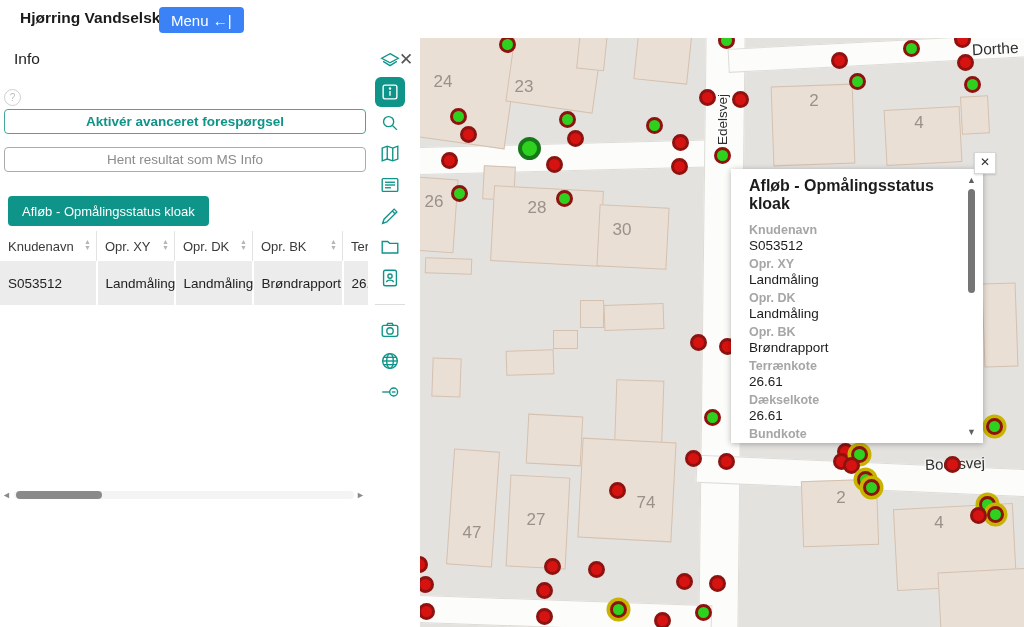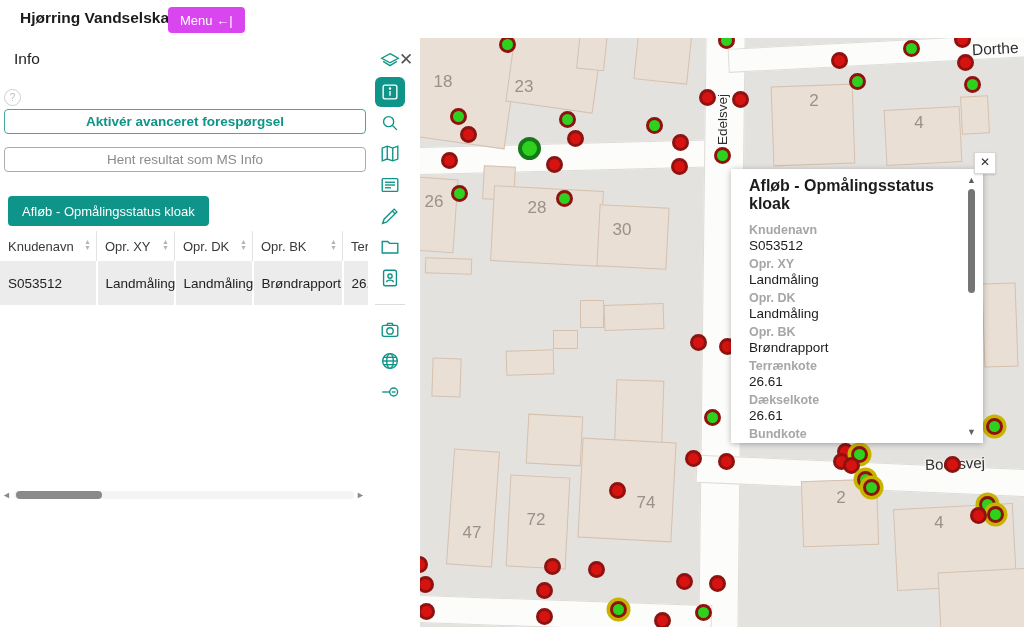--- a/index.html
+++ b/index.html
@@ -1,22 +1,22 @@
 <!DOCTYPE html>
 <html><head>
 <meta charset="utf-8">
 <style>
   html,body{margin:0;padding:0;background:#fff;font-family:"Liberation Sans","DejaVu Sans",sans-serif;}
   #stage{position:relative;width:1024px;height:627px;overflow:hidden;background:#fff;}
 
   
   #topbar{position:absolute;left:0;top:0;width:1024px;height:38px;background:#fff;border-bottom:1px solid #efefef;}
   #topbar .title{position:absolute;left:20px;top:9px;font-size:15.5px;font-weight:700;color:#1b1b1b;}
-  #menu-btn{position:absolute;left:168px;top:7px;height:26px;padding:0 12px;background:#d946ef;color:#fff;
-    border:none;border-radius:4px;font-size:13px;font-family:inherit;cursor:pointer;}
+  #menu-btn{position:absolute;left:159px;top:7px;height:26px;padding:0 12px;background:#3b82f6;color:#fff;
+    border:none;border-radius:4px;font-size:15px;font-family:inherit;cursor:pointer;}
 
   
   #panel{position:absolute;left:0;top:38px;width:420px;height:589px;background:#fff;}
   #panel .panel-title{position:absolute;left:14px;top:12px;font-size:15.5px;color:#222;}
   #panel-close{position:absolute;left:393px;top:10px;font-size:17px;color:#555;cursor:pointer;background:none;border:none;font-family:inherit;}
   #help-icon{position:absolute;left:4px;top:51px;width:15px;height:15px;border:1.4px solid #cfcfcf;border-radius:50%;
     color:#bdbdbd;font-size:10px;line-height:15px;text-align:center;}
   .pbtn{position:absolute;left:4px;width:362px;height:25px;border-radius:4px;background:#fff;font-family:inherit;
     font-size:13.5px;cursor:pointer;}
   #btn-advanced{top:71px;border:1px solid #45a89f;color:#0e9488;font-weight:bold;}
@@ -218,21 +218,21 @@
   </div>
 
   <div id="map">
     <div id="map-layers">
         <div class="street" style="left: -4px; top: 105px; width: 318px; height: 26px; transform: rotate(-1.5deg);"></div>
         <div class="street" style="left: 282px; top: -6px; width: 38px; height: 600px; transform: rotate(0.7deg);"></div>
         <div class="street" style="left: 308px; top: 3px; width: 300px; height: 22px; transform: rotate(-3deg);"></div>
         <div class="street" style="left: 276px; top: 424px; width: 335px; height: 26px; transform: rotate(2.5deg);"></div>
         <div class="street" style="left: -6px; top: 562px; width: 296px; height: 26px; transform: rotate(2deg);"></div>
         <div class="bld" style="left: -8px; top: -25px; width: 100px; height: 128px; transform: rotate(8deg);"></div>
-        <div class="bld-label" style="left: 23px; top: 44px;">18</div>
+        <div class="bld-label" style="left: 23px; top: 44px;">24</div>
         <div class="bld" style="left: 92px; top: -32px; width: 86px; height: 100px; transform: rotate(8deg);"></div>
         <div class="bld-label" style="left: 104px; top: 49px;">23</div>
         <div class="bld" style="left: 158px; top: -6px; width: 26px; height: 36px; transform: rotate(6deg);"></div>
         <div class="bld" style="left: 216px; top: -10px; width: 52px; height: 52px; transform: rotate(6deg);"></div>
         <div class="bld" style="left: -6px; top: 140px; width: 40px; height: 72px; transform: rotate(4deg);"></div>
         <div class="bld-label" style="left: 14px; top: 164px;">26</div>
         <div class="bld" style="left: 63px; top: 128px; width: 30px; height: 32px; transform: rotate(3deg);"></div>
         <div class="bld" style="left: 72px; top: 150px; width: 108px; height: 74px; transform: rotate(3deg);"></div>
         <div class="bld-label" style="left: 117px; top: 170px; text-align: right;">28</div>
         <div class="bld" style="left: 178px; top: 168px; width: 68px; height: 60px; transform: rotate(3deg);"></div>
@@ -241,21 +241,21 @@
         <div class="bld" style="left: 160px; top: 262px; width: 22px; height: 26px; transform: rotate(0deg);"></div>
         <div class="bld" style="left: 184px; top: 266px; width: 58px; height: 24px; transform: rotate(-2deg);"></div>
         <div class="bld" style="left: 133px; top: 292px; width: 23px; height: 17px; transform: rotate(0deg);"></div>
         <div class="bld" style="left: 86px; top: 312px; width: 46px; height: 23px; transform: rotate(-2deg);"></div>
         <div class="bld" style="left: 12px; top: 320px; width: 27px; height: 37px; transform: rotate(2deg);"></div>
         <div class="bld" style="left: 107px; top: 377px; width: 53px; height: 48px; transform: rotate(3deg);"></div>
         <div class="bld" style="left: 195px; top: 342px; width: 46px; height: 78px; transform: rotate(2deg);"></div>
         <div class="bld" style="left: 30px; top: 412px; width: 44px; height: 114px; transform: rotate(4deg);"></div>
         <div class="bld-label" style="left: 52px; top: 495px;">47</div>
         <div class="bld" style="left: 88px; top: 438px; width: 58px; height: 90px; transform: rotate(3deg);"></div>
-        <div class="bld-label" style="left: 116px; top: 482px;">72</div>
+        <div class="bld-label" style="left: 116px; top: 482px;">27</div>
         <div class="bld" style="left: 160px; top: 402px; width: 92px; height: 98px; transform: rotate(3deg);"></div>
         <div class="bld-label" style="left: 226px; top: 465px;">74</div>
         <div class="bld" style="left: 352px; top: 47px; width: 80px; height: 78px; transform: rotate(-2deg);"></div>
         <div class="bld-label" style="left: 394px; top: 63px;">2</div>
         <div class="bld" style="left: 465px; top: 70px; width: 74px; height: 54px; transform: rotate(-3deg);"></div>
         <div class="bld-label" style="left: 499px; top: 85px;">4</div>
         <div class="bld" style="left: 541px; top: 58px; width: 26px; height: 36px; transform: rotate(-3deg);"></div>
         <div class="bld" style="left: 563px; top: 245px; width: 32px; height: 82px; transform: rotate(-2deg);"></div>
         <div class="bld" style="left: 382px; top: 442px; width: 74px; height: 64px; transform: rotate(-2deg);"></div>
         <div class="bld-label" style="left: 421px; top: 460px;">2</div>

